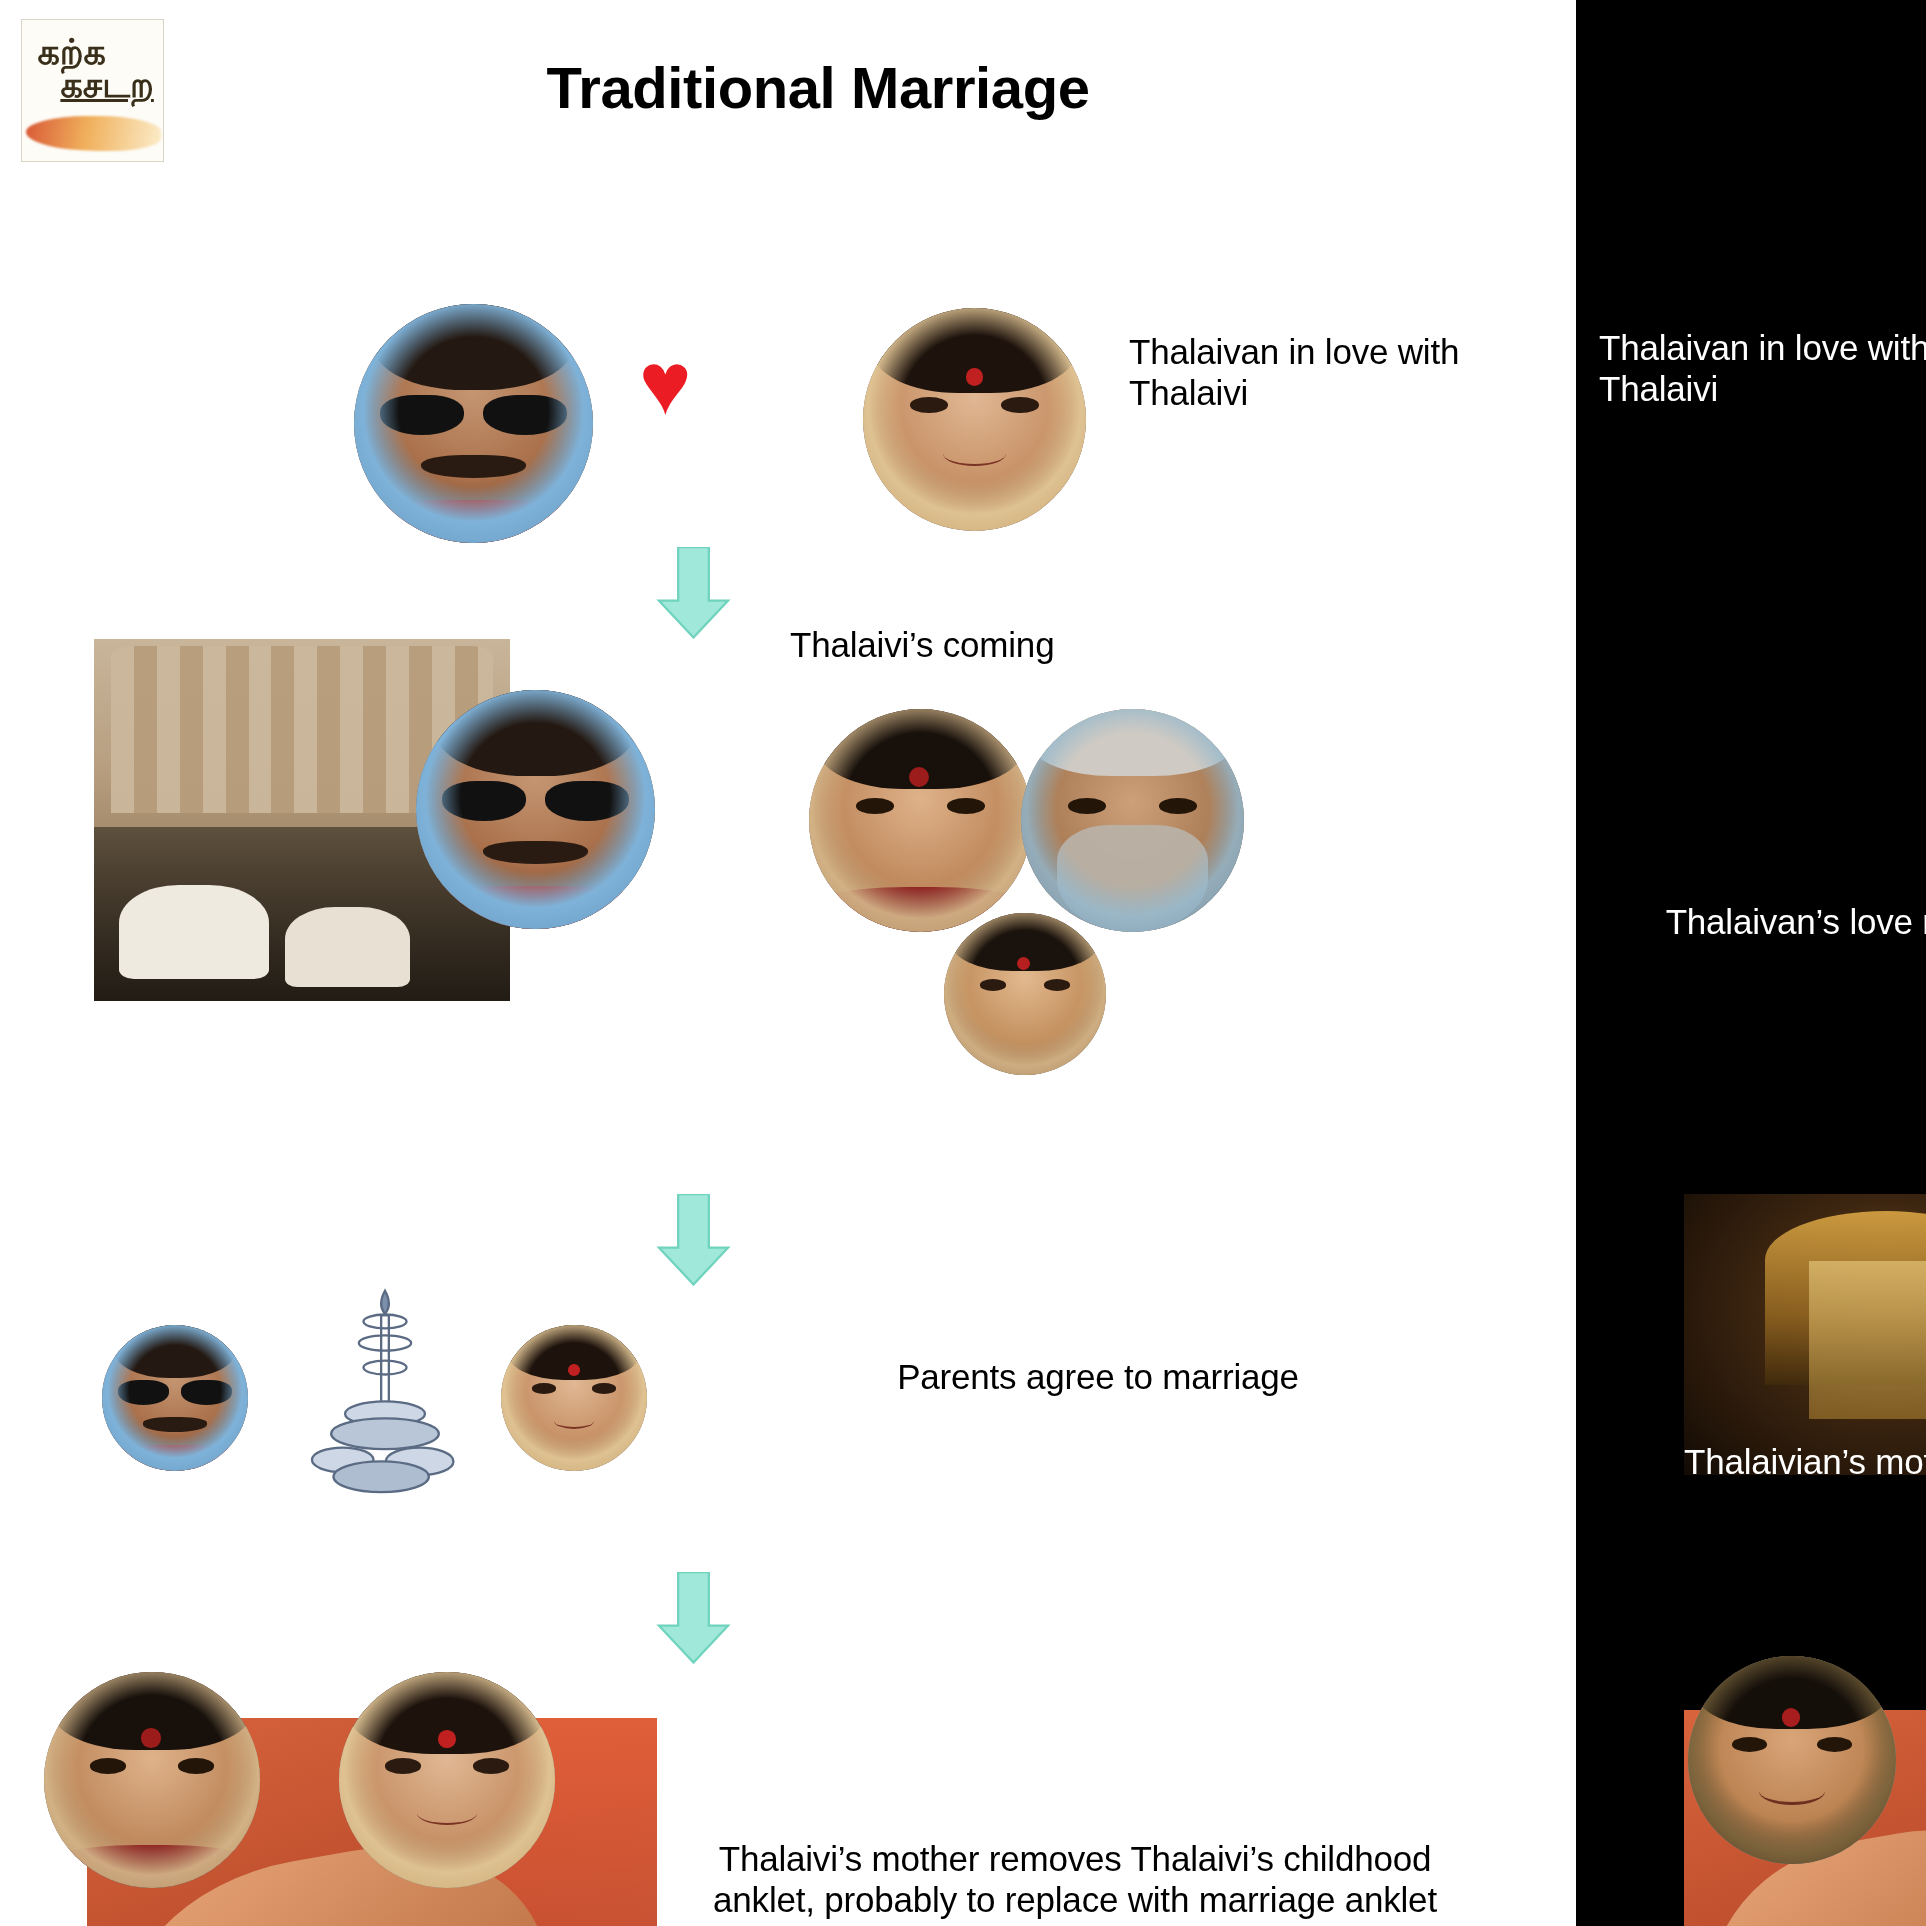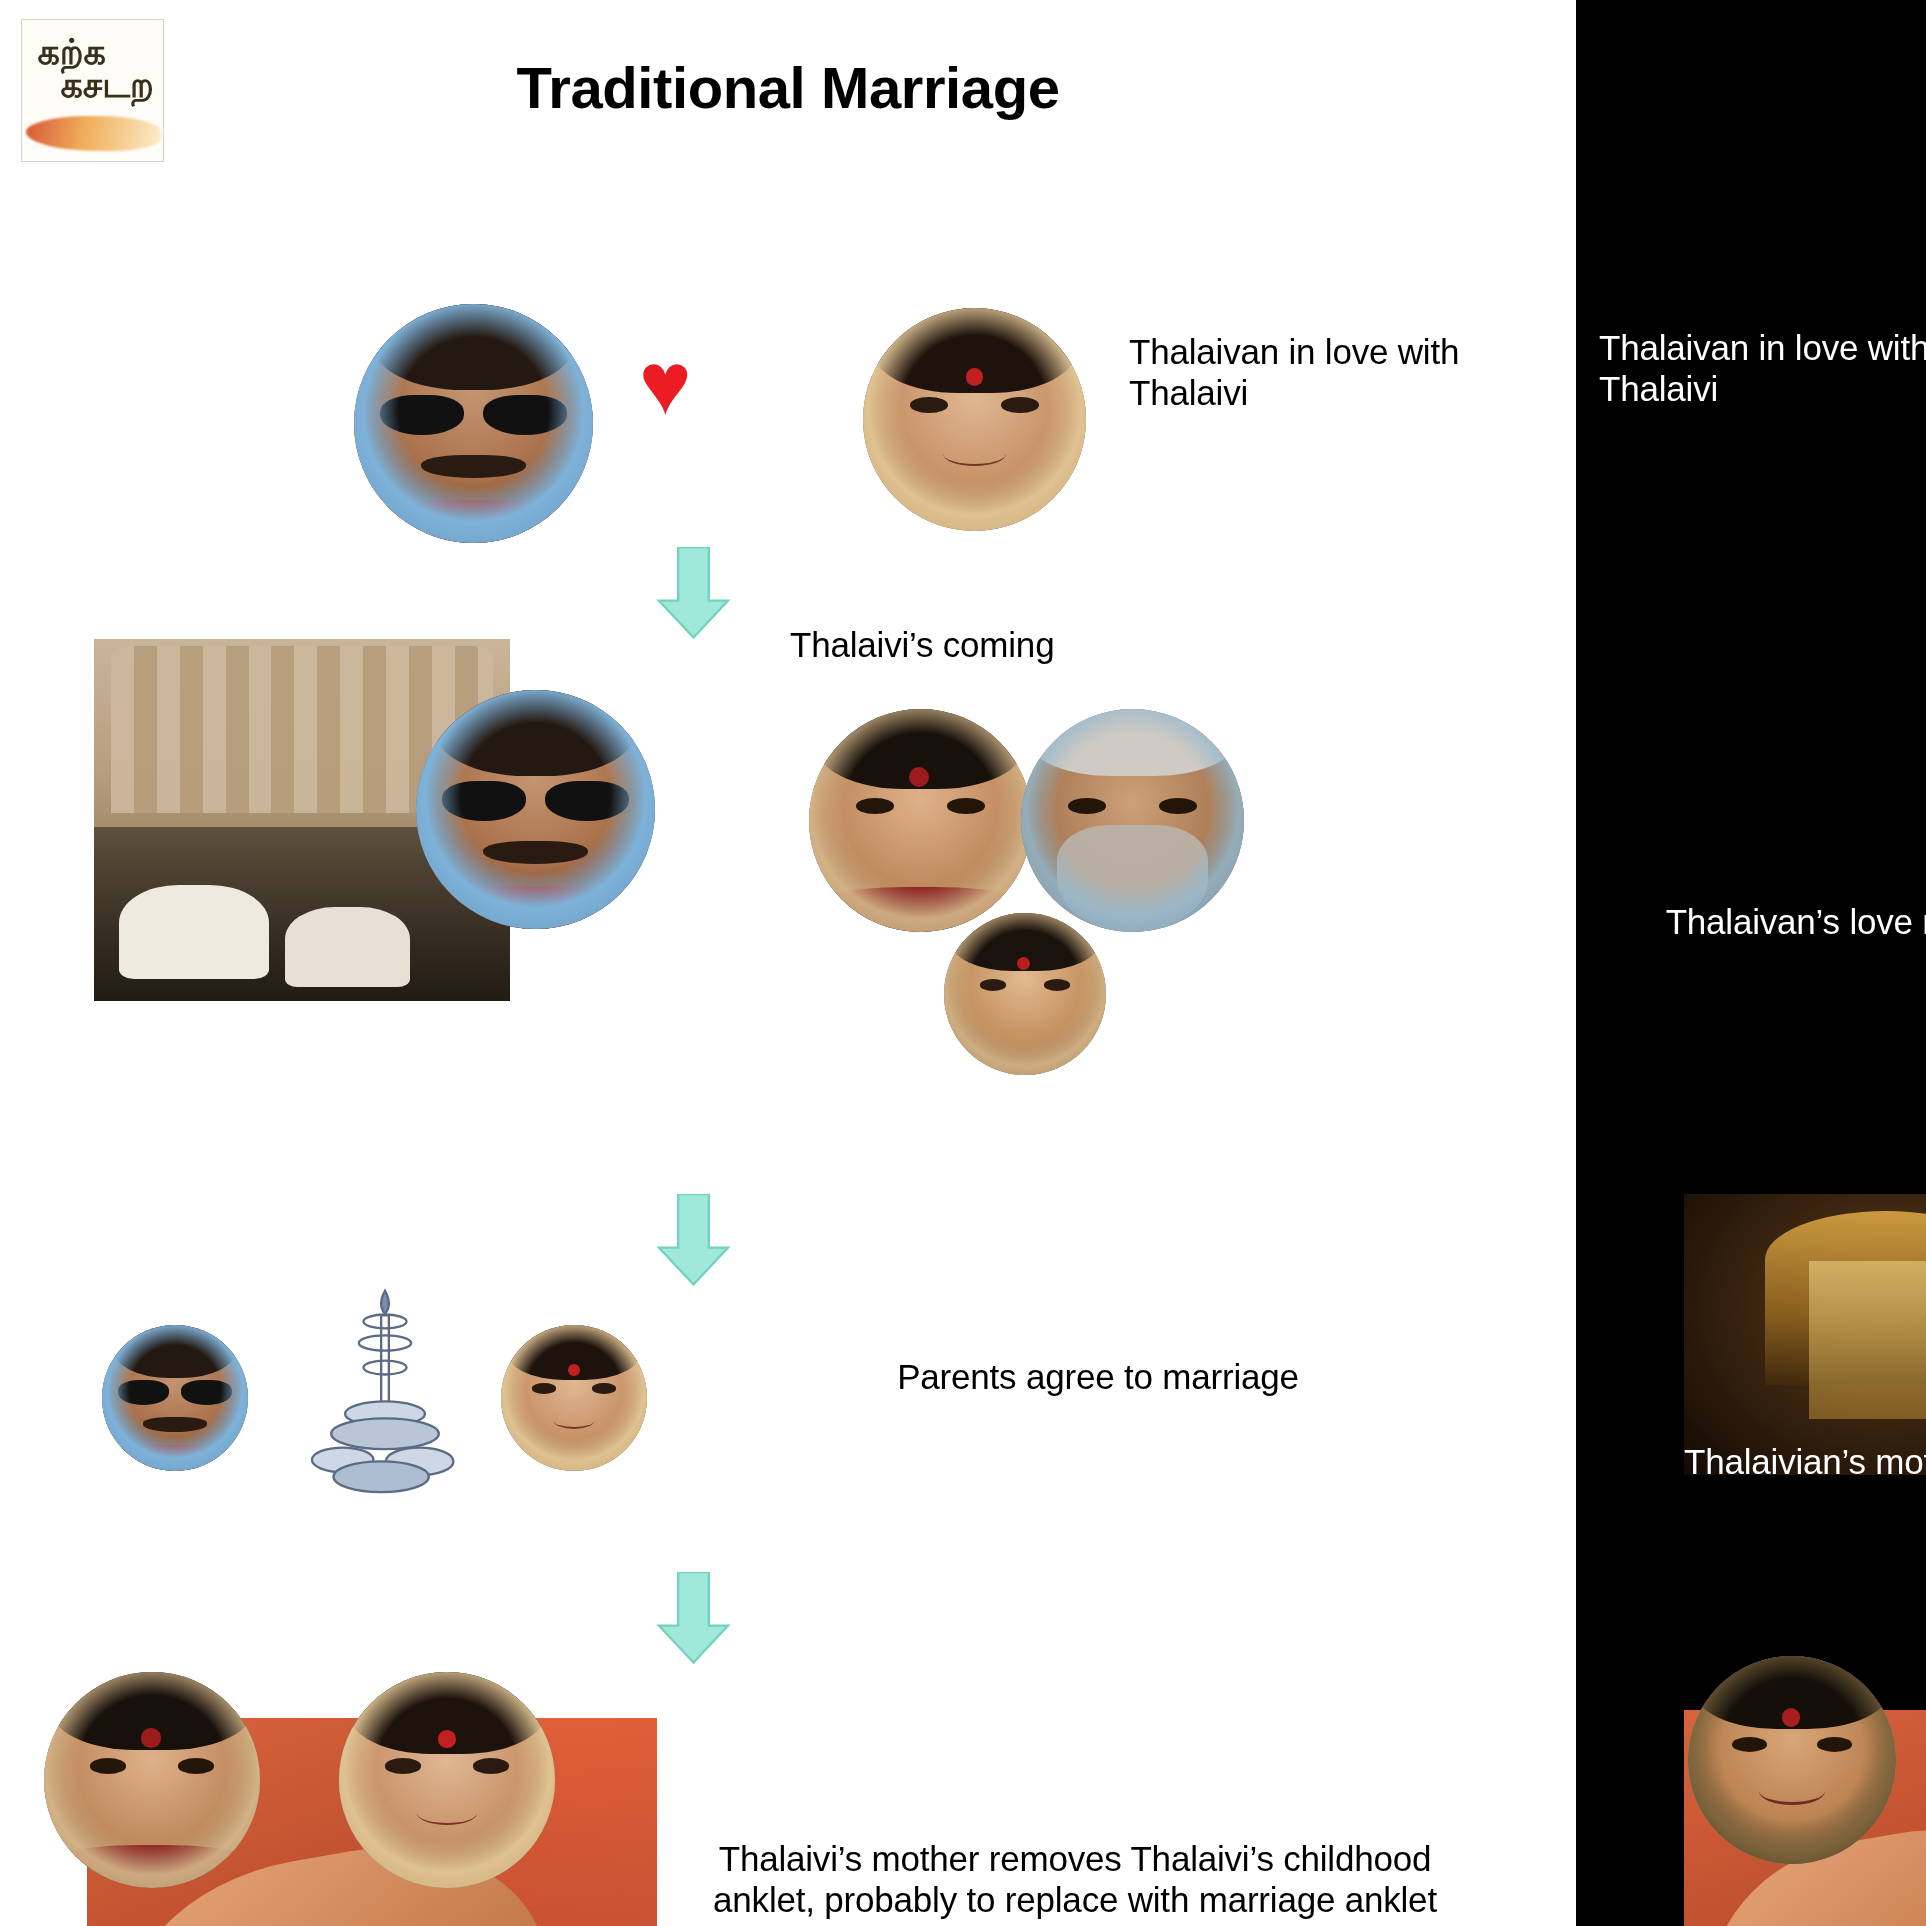--- a/index.html
+++ b/index.html
@@ -35,20 +35,21 @@
     background: #000000;
     color: #ffffff;
   }
   .panel-title {
     position: absolute;
     font-size: 58px;
     font-weight: bold;
     letter-spacing: -0.4px;
     text-align: center;
     white-space: nowrap;
+    padding-left: 30px;
   }
   .title-left {
     top: 54px;
     left: 0;
     width: 1576px;
     color: #000;
   }
   .title-right {
     top: 54px;
     left: 0;
@@ -72,21 +73,21 @@
     position: absolute;
     top: 16px;
     left: 15.4px;
     width: 112px;
     font-family: "Liberation Serif", serif;
     font-size: 35px;
     font-weight: bold;
     color: #3a2f1b;
     line-height: 0.95;
   }
-  .logo .glyph2 { margin-left: 23px; }
+  .logo .glyph2 { margin-left: 23px; text-decoration: underline; }
   .logo .swoosh {
     position: absolute;
     bottom: 9.6px;
     left: 3.9px;
     width: 135px;
     height: 35px;
     background: linear-gradient(100deg, rgba(210,60,20,0.85) 0%, rgba(235,150,40,0.75) 45%, rgba(250,210,120,0.35) 100%);
     border-radius: 50% 50% 40% 60%;
     filter: blur(0.8px);
   }

